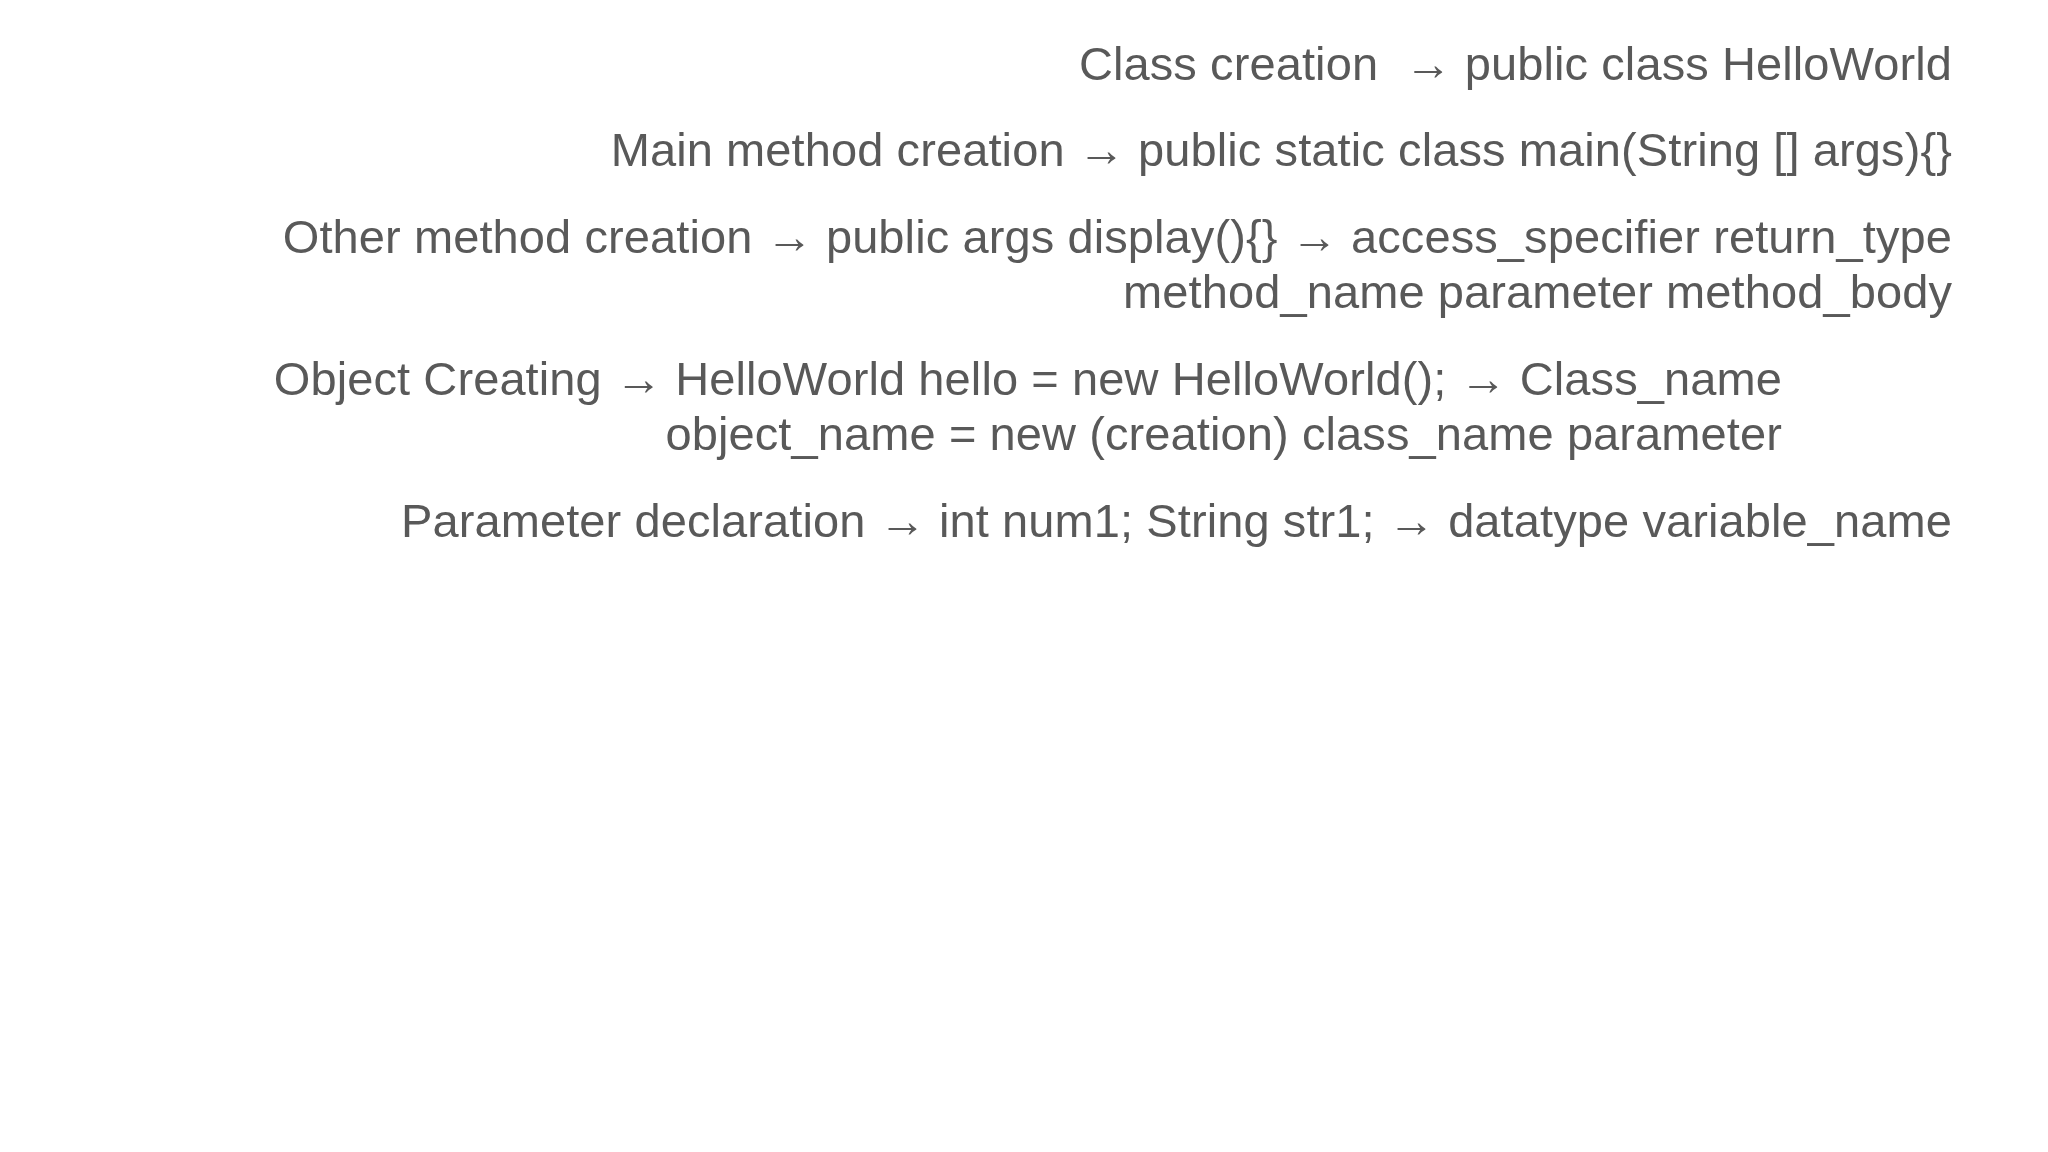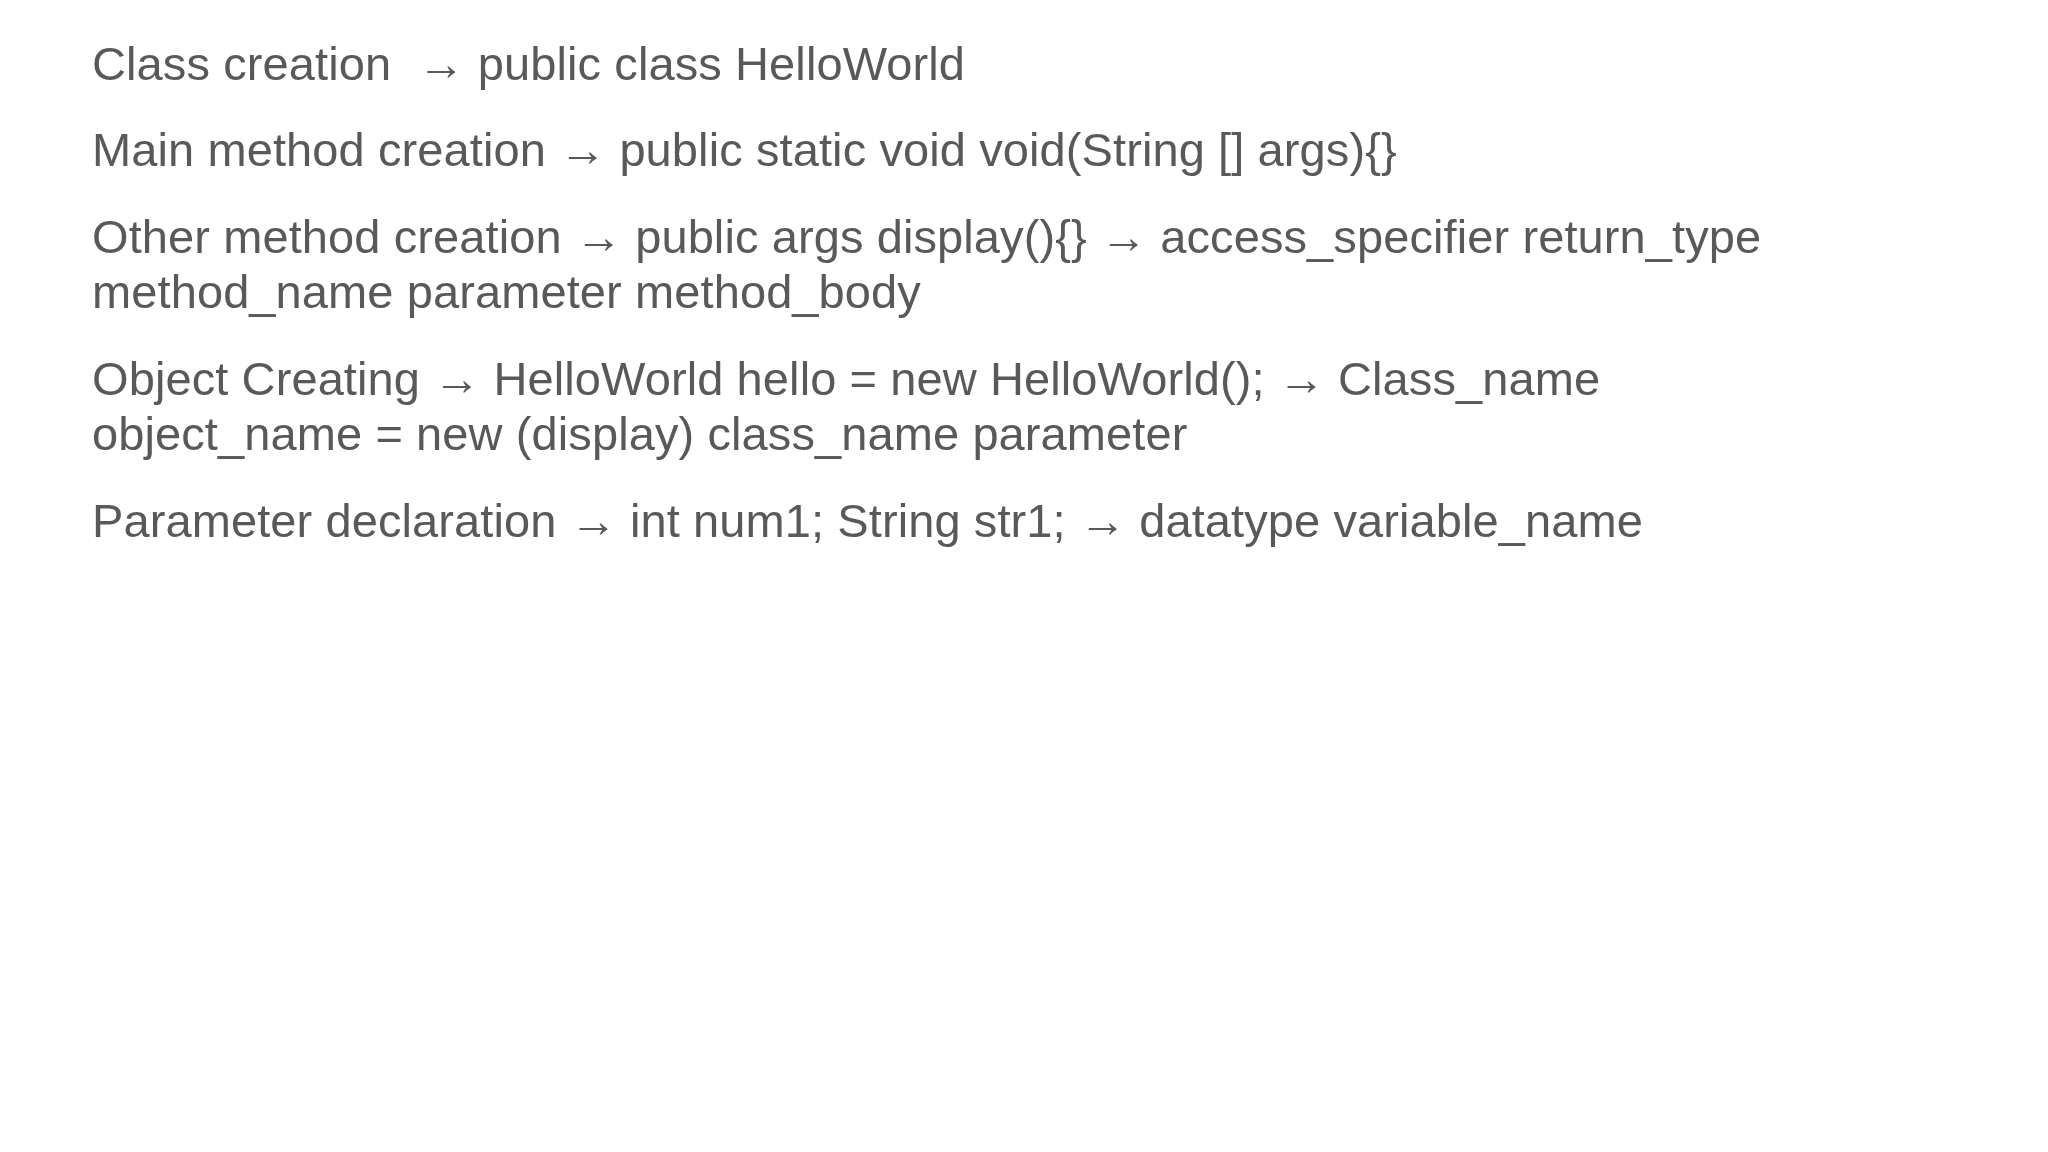--- a/index.html
+++ b/index.html
@@ -29,35 +29,36 @@
   }
   .note-line {
     font-size: 47px;
     line-height: 1.18;
     color: #595959;
     font-weight: 400;
     letter-spacing: 0.1px;
     margin: 0 0 31px 0;
     white-space: pre-wrap;
     word-wrap: break-word;
+    text-align: right;
   }
   .note-line.wide {
     width: 1860px;
   }
   .note-line.narrow {
     width: 1690px;
   }
   .note-line:last-child {
     margin-bottom: 11px;
   }
 </style>
 </head>
 <body>
 
 <div class="slide">
   <div class="content-block">
     <p class="note-line wide">Class creation  → public class HelloWorld</p>
-    <p class="note-line wide">Main method creation → public static void void(String [] args){}</p>
+    <p class="note-line wide">Main method creation → public static class main(String [] args){}</p>
     <p class="note-line wide">Other method creation → public args display(){} → access_specifier return_type method_name parameter method_body</p>
-    <p class="note-line narrow">Object Creating → HelloWorld hello = new HelloWorld(); → Class_name object_name = new (display) class_name parameter</p>
+    <p class="note-line narrow">Object Creating → HelloWorld hello = new HelloWorld(); → Class_name object_name = new (creation) class_name parameter</p>
     <p class="note-line wide">Parameter declaration → int num1; String str1; → datatype variable_name</p>
   </div>
 </div>
 
 </body></html>

